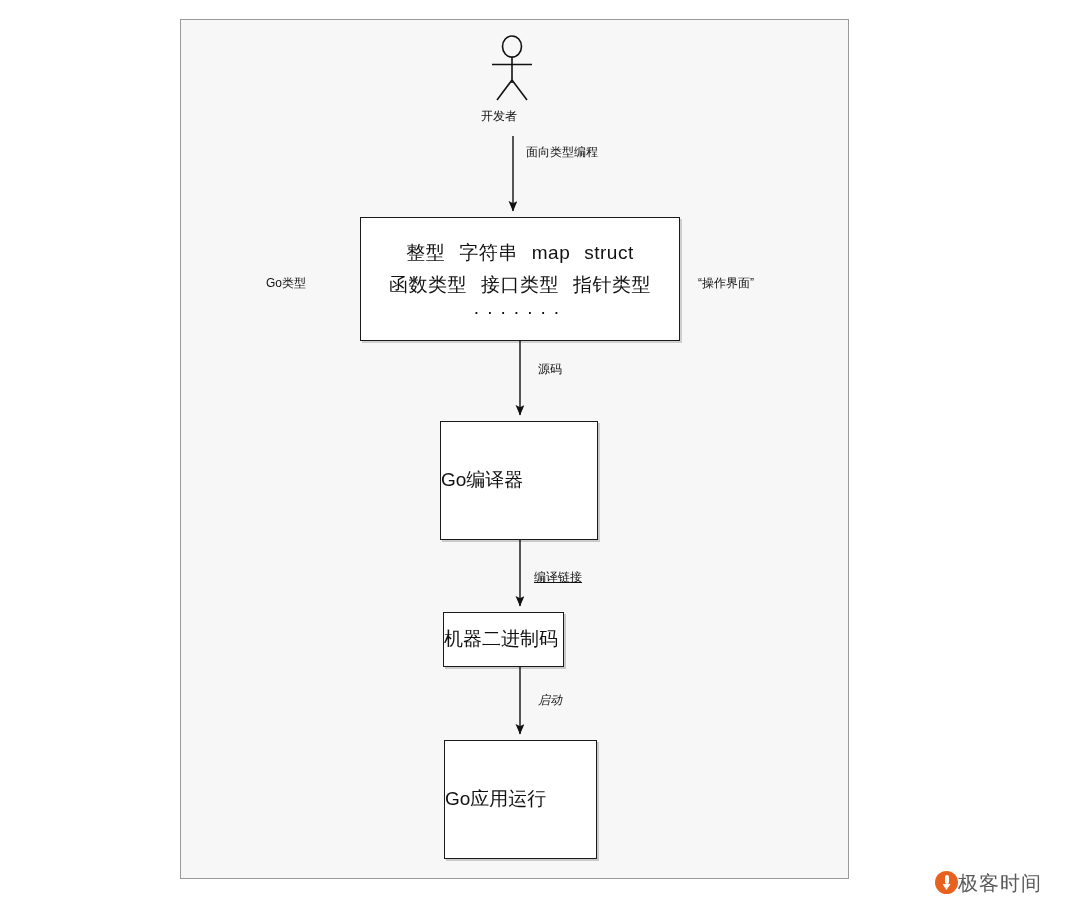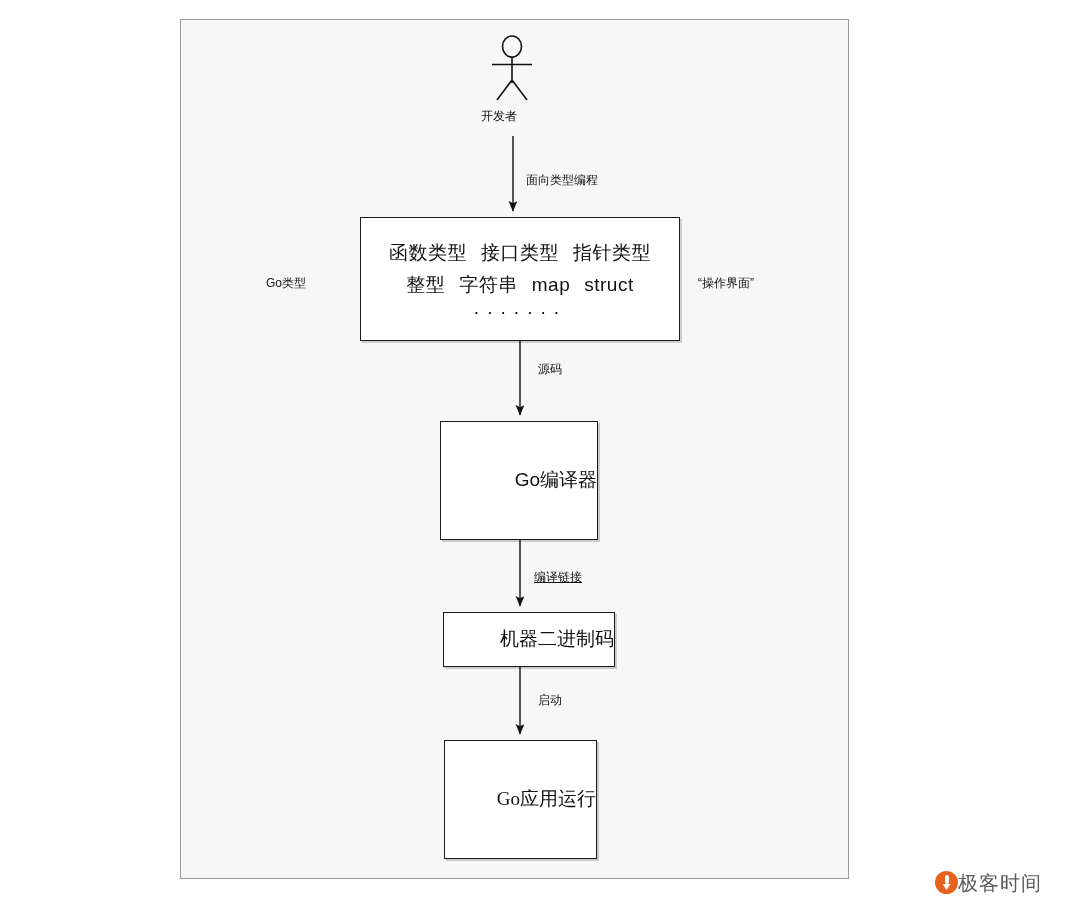--- a/index.html
+++ b/index.html
@@ -38,21 +38,21 @@
   }
 
   
   .node-box {
     position: absolute;
     background: #ffffff;
     border: 1px solid #1a1a1a;
     box-sizing: border-box;
     display: flex;
     align-items: center;
-    justify-content: flex-end;
+    justify-content: flex-start;
     box-shadow: 2px 2px 0 rgba(0,0,0,0.18);
   }
   .node-label {
     color: #111111;
     font-size: 19px;
     line-height: 1.5;
     text-align: center;
     white-space: nowrap;
   }
 
@@ -86,44 +86,43 @@
   #compiler-box {
     left: 440px;
     top: 421px;
     width: 158px;
     height: 119px;
   }
   
   #binary-box {
     left: 443px;
     top: 612px;
-    width: 172px;
+    width: 121px;
     height: 55px;
   }
   
   #runtime-box {
     left: 444px;
     top: 740px;
     width: 153px;
     height: 119px;
-    font-family: Liberation Serif, serif;
   }
 
   
   .free-text {
     position: absolute;
     font-size: 12px;
     color: #111111;
     white-space: nowrap;
   }
   #actor-caption { left: 481px; top: 108px; }
-  #edge-label-1  { left: 526px; top: 172px; }
+  #edge-label-1  { left: 526px; top: 144px; }
   #edge-label-2  { left: 538px; top: 361px; }
   #edge-label-3  { left: 534px; top: 569px; text-decoration: underline; }
-  #edge-label-4  { left: 538px; top: 692px; }
+  #edge-label-4  { left: 538px; top: 692px; font-style: italic; }
   #left-annotation  { left: 266px; top: 275px; }
   #right-annotation { left: 698px; top: 275px; text-align: right; }
 
   
   #watermark {
     position: absolute;
     left: 935px;
     top: 871px;
     display: flex;
     align-items: center;
@@ -202,24 +201,24 @@
 <div class="free-text" id="edge-label-3">编译链接</div>
 
 <div class="free-text" id="edge-label-4">启动</div>
 
 <div class="free-text" id="left-annotation">Go类型</div>
 
 <div class="free-text" id="right-annotation">“操作界面”</div>
 
 <div class="node-box" id="types-box">
   <div class="types-row">
-    <span>函数类型</span><span>接口类型</span><span>指针类型</span>
+    <span>整型</span><span>字符串</span><span>map</span><span>struct</span>
   </div>
   <div class="types-row">
-    <span>整型</span><span>字符串</span><span>map</span><span>struct</span>
+    <span>函数类型</span><span>接口类型</span><span>指针类型</span>
   </div>
   <div class="types-dots">·······</div>
 </div>
 
 <div class="node-box" id="compiler-box">
   <div class="node-label">Go编译器</div>
 </div>
 
 <div class="node-box" id="binary-box">
   <div class="node-label">机器二进制码</div>

